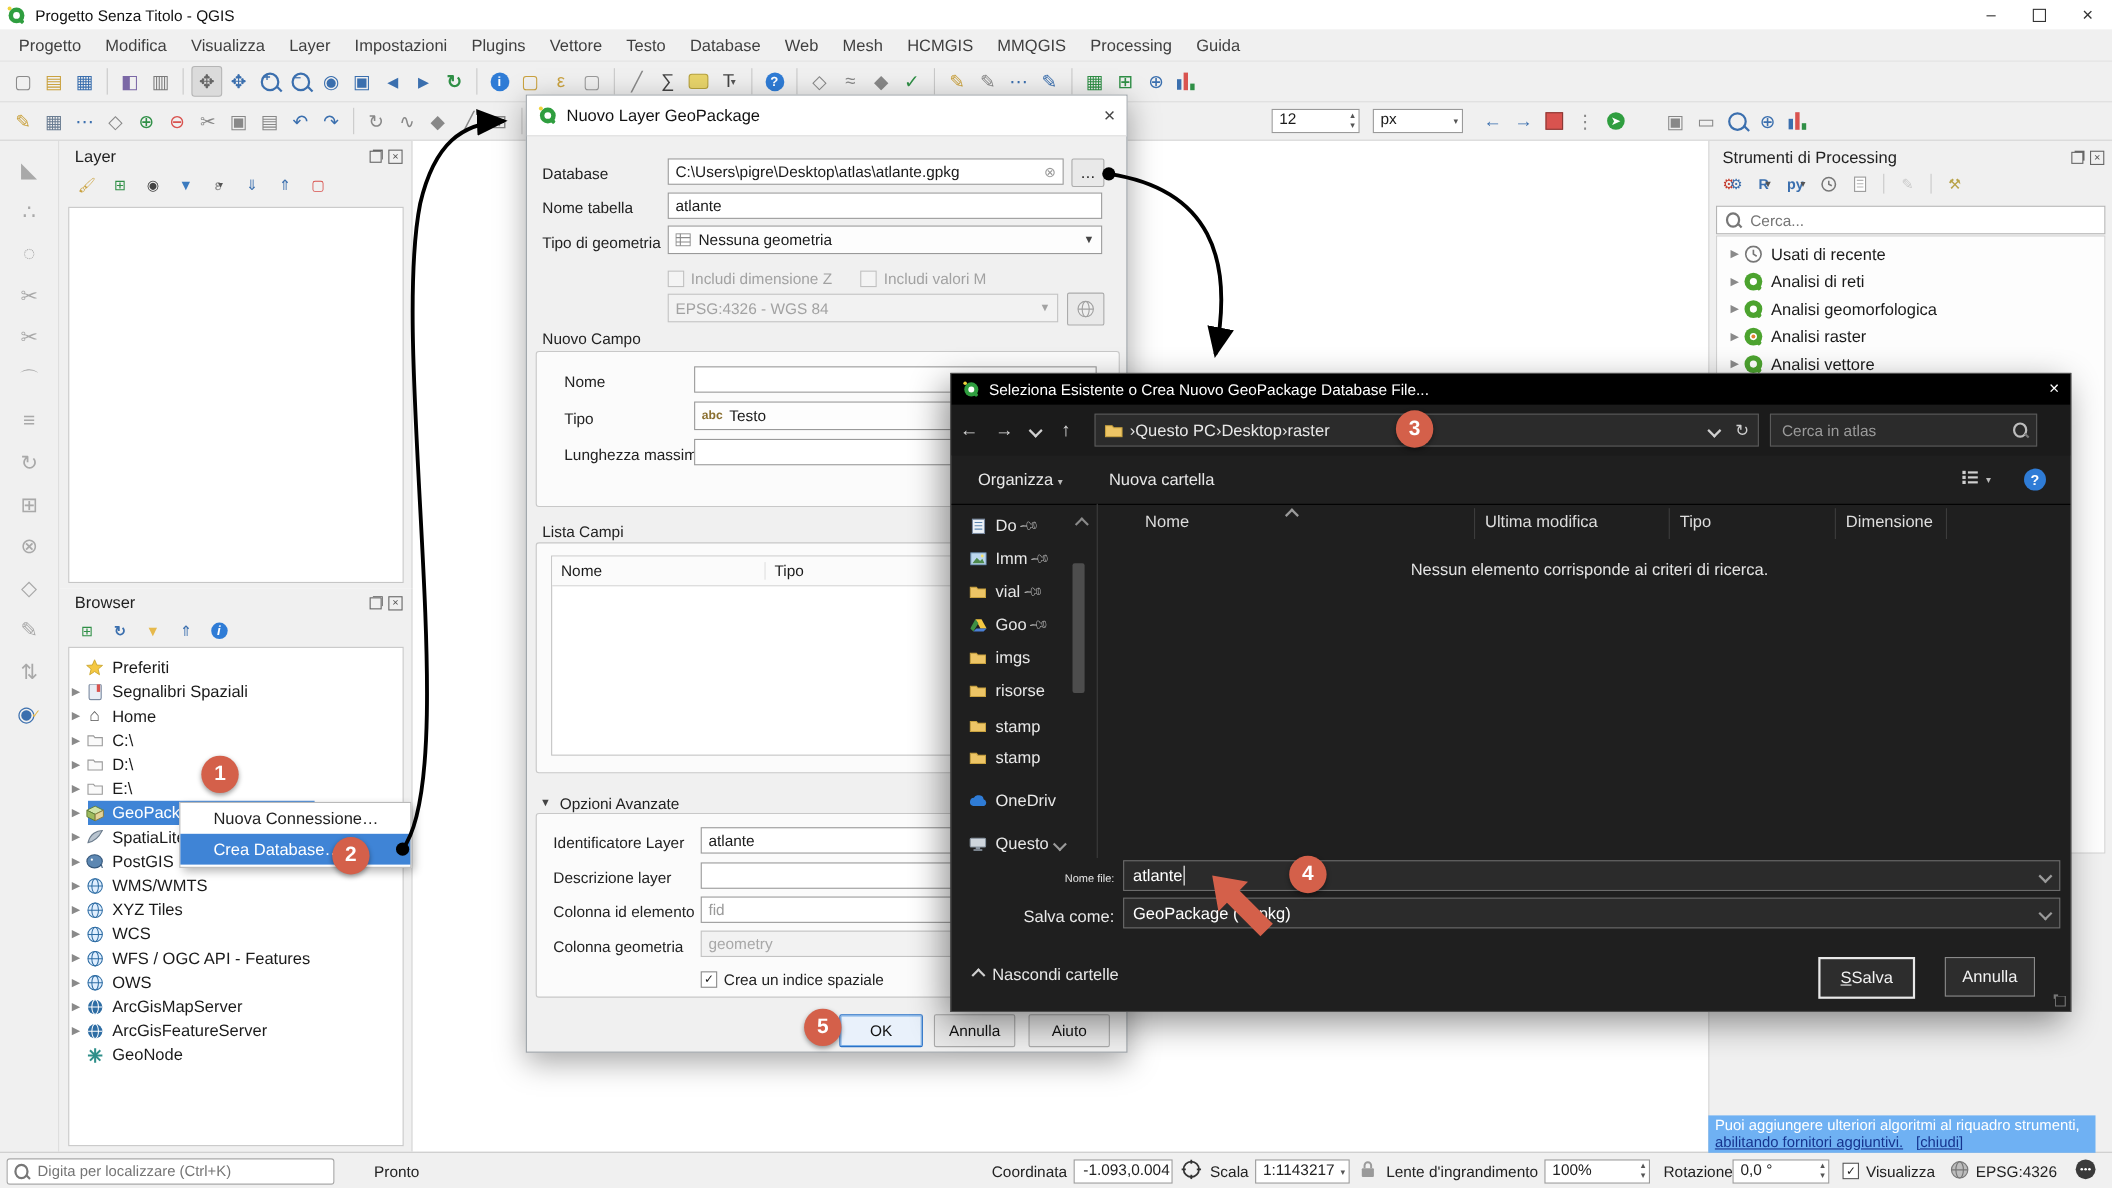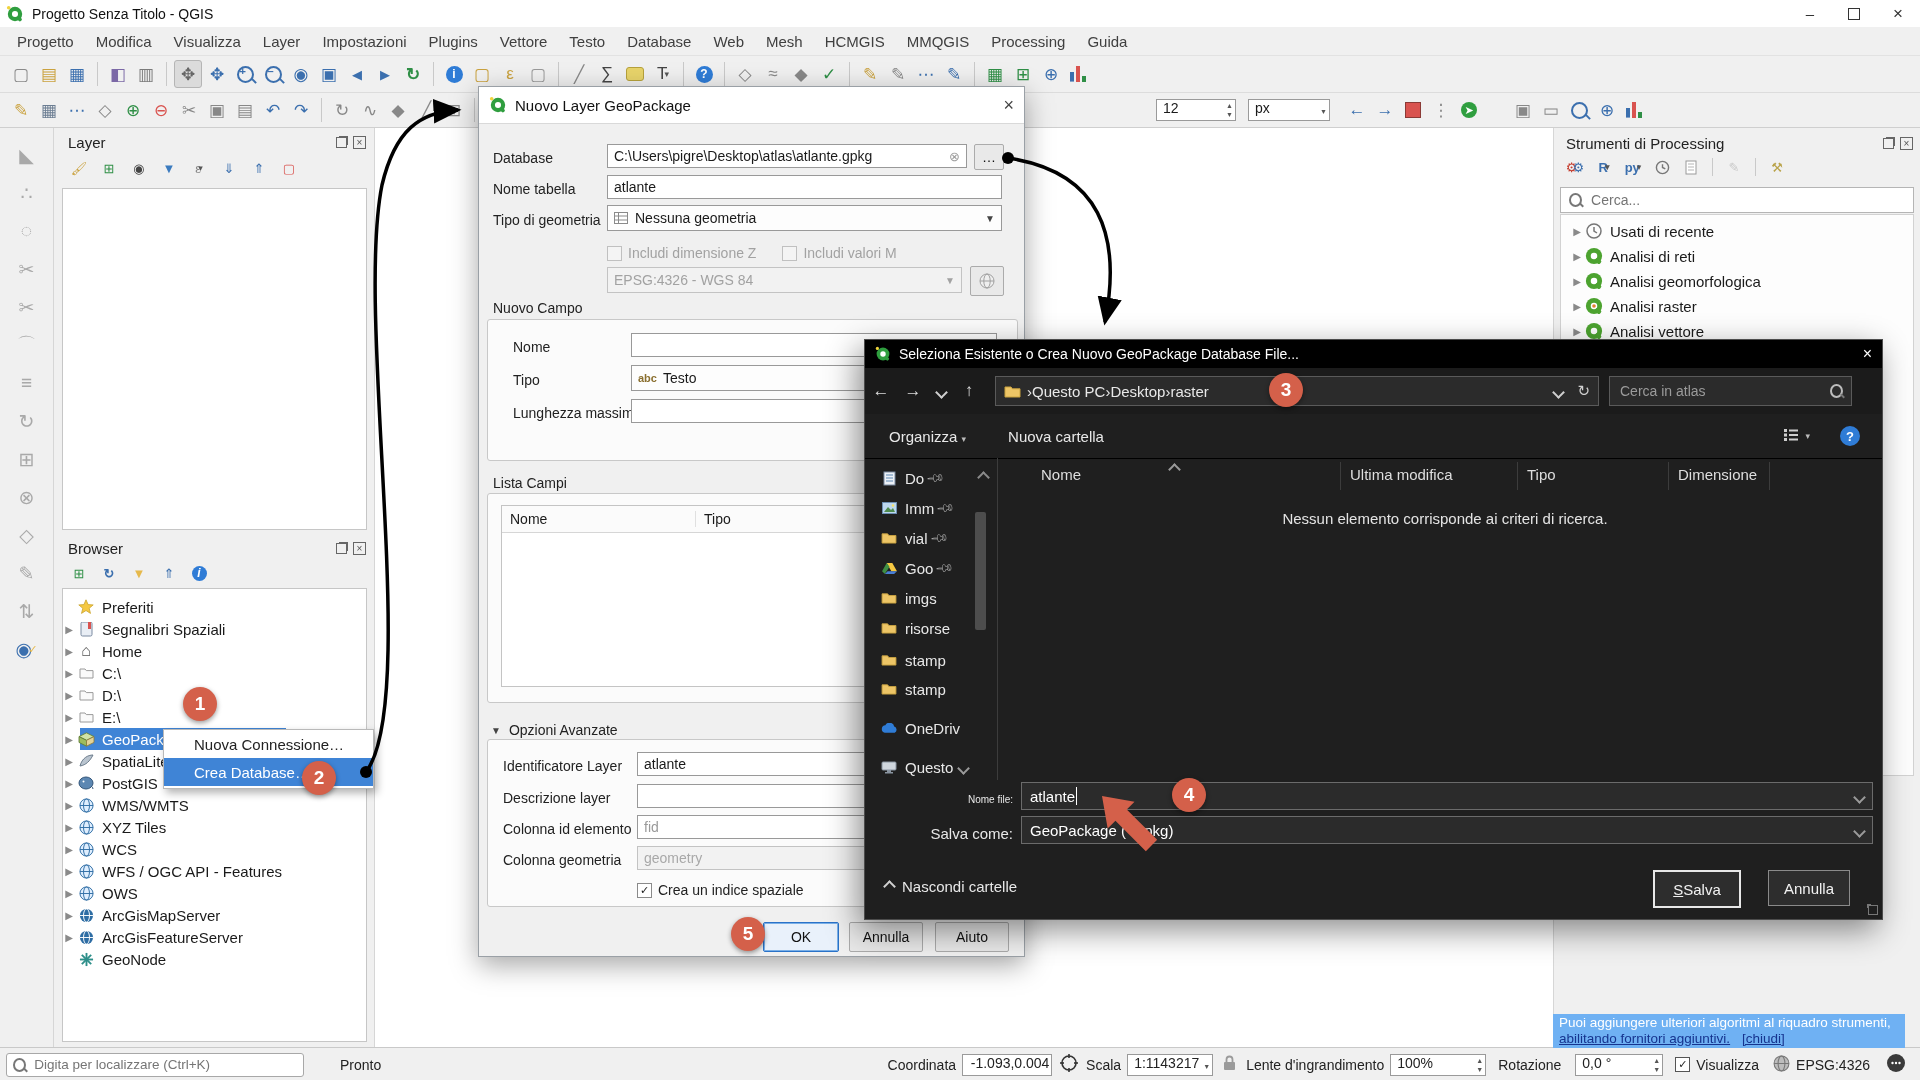--- a/index.html
+++ b/index.html
@@ -967,21 +967,21 @@
     <span style="margin:0 10px"><svg width="13" height="16" viewBox="0 0 13 16">
           <rect x="1" y="7" width="11" height="8" rx="1" fill="#9a9a9a"></rect>
           <path d="M3.5 7 V4.5 a3 3 0 0 1 6 0 V7" fill="none" stroke="#9a9a9a" stroke-width="1.8"></path>
         </svg></span>
     <span>Lente d'ingrandimento</span>
     <span class="spin" style="width:96px;margin-left:6px">
         <span>100%</span>
         <span class="ar">▲<br>▼</span>
       </span>
     <span style="margin-left:12px">Rotazione</span>
-    <span class="spin" style="width:88px;margin-left:14px">
+    <span class="spin" style="width:88px;margin-left:0">
         <span>0,0 °</span>
         <span class="ar">▲<br>▼</span>
       </span>
     <span class="chk" style="margin-left:12px;border-color:#555">✓</span>
     <span>Visualizza</span>
     <span style="margin:0 6px 0 14px"><svg width="17" height="17" viewBox="0 0 16 16">
           <circle cx="8" cy="8" r="7" fill="#bdbdbd" stroke="#777"></circle>
           <ellipse cx="8" cy="8" rx="3.2" ry="7" fill="none" stroke="#777"></ellipse>
           <line x1="1" y1="8" x2="15" y2="8" stroke="#777"></line>
         </svg></span>

